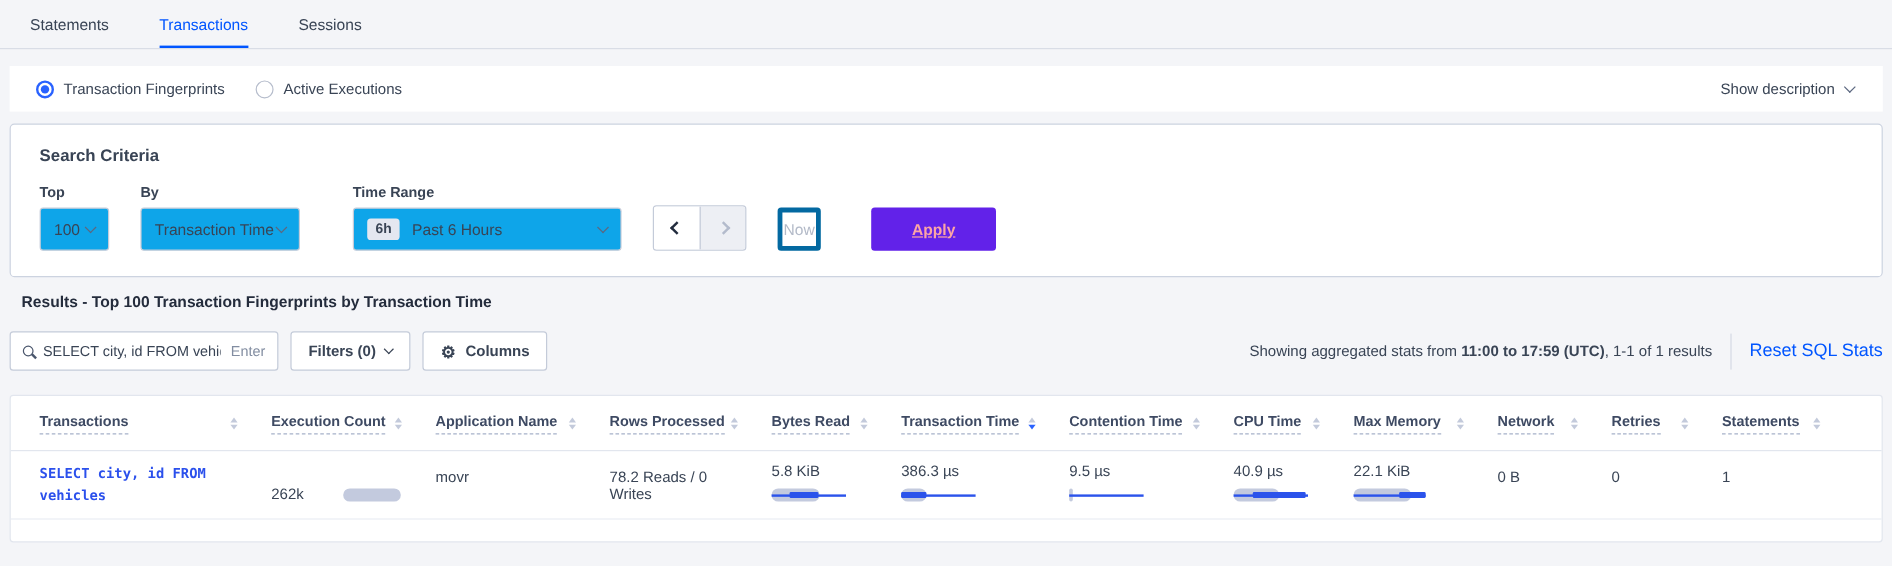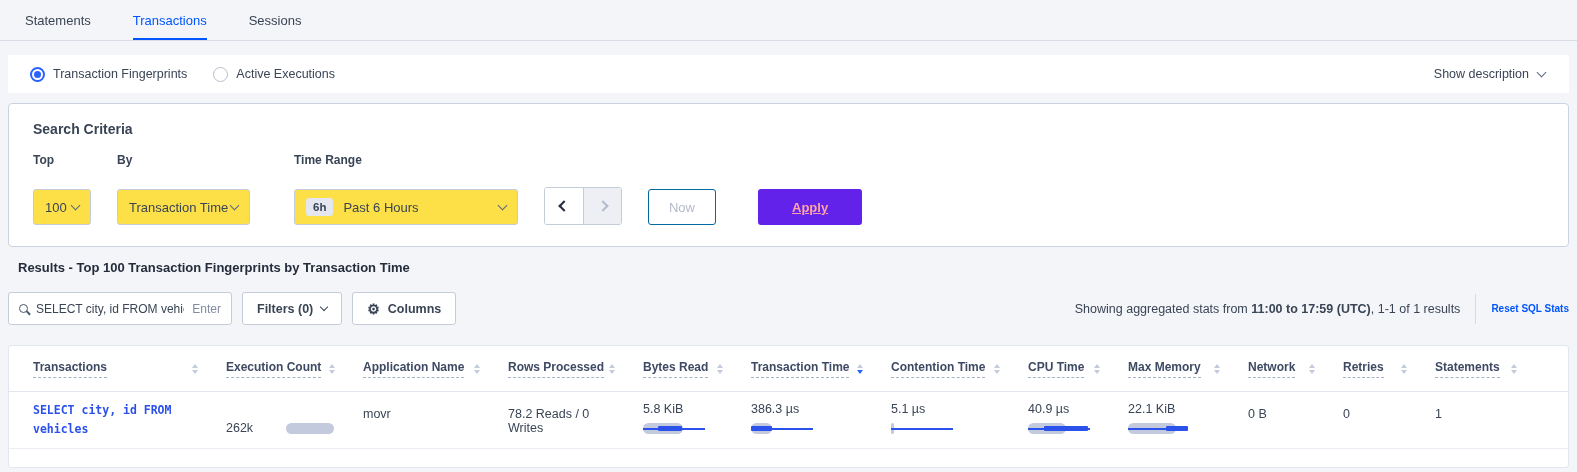--- a/index.html
+++ b/index.html
@@ -31,50 +31,50 @@
   .c-down { transform: rotate(45deg); margin-top: -3px; }
   .c-left  { transform: rotate(135deg); }
   .c-right { transform: rotate(-45deg); }
 
   
   .criteria-card { background: #fff; border: 1px solid #ccd3e0; border-radius: 4px; margin: 10px 8px 0; padding: 17px 24px 21px; }
   .criteria-title { font-size: 14px; font-weight: 700; color: #394455; }
   .criteria-row { display: flex; align-items: flex-end; margin-top: 16px; }
   .field { display: flex; flex-direction: column; }
   .field-label { font-size: 12px; font-weight: 700; color: #394455; margin-bottom: 6px; }
-  .select { height: 36px; background: #fde047; border: 1px solid #c4cbd9; border-radius: 3px; display: flex; align-items: center; justify-content: space-between; padding: 0 11px; cursor: pointer; font-size: 13px; color: #394455; margin-top: 16px; }
+  .select { height: 36px; background: #0ea5e9; border: 1px solid #c4cbd9; border-radius: 3px; display: flex; align-items: center; justify-content: space-between; padding: 0 11px; cursor: pointer; font-size: 13px; color: #394455; }
   .w-top { width: 58px; margin-right: 26px; }
   .w-by { width: 133px; margin-right: 44px; }
   .w-range { width: 224px; margin-right: 26px; }
   .range-left { display: flex; align-items: center; gap: 10px; }
   .chip { background: #e4e7f0; border-radius: 3px; font-size: 11.5px; font-weight: 700; color: #394455; padding: 3px 7px; }
   .pager { display: flex; border: 1px solid #c4cbd9; border-radius: 3px; overflow: hidden; margin-right: 26px; }
   .pager-btn { width: 38px; height: 36px; display: flex; align-items: center; justify-content: center; cursor: pointer; background: #fff; }
   .pager-btn.prev .chev { border-color: #222c3e; width: 8px; height: 8px; border-right-width: 2px; border-bottom-width: 2px; }
   .pager-btn.next { background: #edeff4; border-left: 1px solid #c4cbd9; cursor: default; }
   .pager-btn.next .chev { border-color: #b3bbcc; width: 8px; height: 8px; border-right-width: 2px; border-bottom-width: 2px; }
-  .now-btn { width: 68px; height: 36px; border: 1px solid #0369a1; border-radius: 3px; background: #fff; color: #b3bac8; font-size: 13px; display: flex; align-items: center; justify-content: center; margin-right: 42px; cursor: default; }
+  .now-btn { width: 36px; height: 36px; border: 4px solid #0369a1; border-radius: 3px; background: #fff; color: #b3bac8; font-size: 13px; display: flex; align-items: center; justify-content: center; margin-right: 42px; cursor: default; }
   .apply-btn { height: 36px; padding: 0 34px; background: #6222e9; border-radius: 3px; color: #fca5a5; font-size: 13px; font-weight: 700; display: flex; align-items: center; justify-content: center; cursor: pointer; text-decoration: underline; }
 
   
   .results-title { margin: 13px 0 0 18px; font-size: 13px; font-weight: 700; color: #242c3c; }
   .toolbar { display: flex; align-items: center; margin: 17px 8px 0; }
   .searchbox { width: 224px; height: 33px; background: #fff; border: 1px solid #c4cbd9; border-radius: 3px; display: flex; align-items: center; padding: 0 10px; gap: 8px; }
   .mag { flex: none; width: 9px; height: 9px; border: 1.5px solid #4a566c; border-radius: 50%; position: relative; }
   .mag::after { content: ""; position: absolute; width: 5px; height: 1.5px; background: #4a566c; transform: rotate(45deg); right: -4px; bottom: -1px; }
   .searchbox input { flex: 1; min-width: 0; border: none; outline: none; background: transparent; font-family: "Liberation Sans", sans-serif; font-size: 12px; color: #394455; }
   .enter-hint { flex: none; font-size: 12px; color: #828da1; text-align: right; }
   .tool-btn { height: 33px; background: #fff; border: 1px solid #c4cbd9; border-radius: 3px; display: flex; align-items: center; gap: 8px; padding: 0 14px; margin-left: 10px; font-size: 12.5px; font-weight: 700; color: #394455; cursor: pointer; }
   .tool-btn .chev { width: 6px; height: 6px; border-color: #394455; }
   .gear { font-size: 14px; line-height: 1; color: #394455; }
   .toolbar-spacer { flex: 1; }
   .stats-text { font-size: 12.5px; color: #394455; white-space: nowrap; }
   .stats-text b { font-weight: 700; }
   .v-divider { width: 1px; height: 30px; background: #d5dae4; margin: 0 15px; }
-  .reset-link { font-size: 10px; font-weight: 700; color: #0055ff; white-space: nowrap; cursor: pointer; }
+  .reset-link { font-size: 15px; font-weight: 400; color: #0055ff; white-space: nowrap; cursor: pointer; }
 
   
   .table-card { background: #fff; border: 1px solid #e2e6ee; border-radius: 3px; margin: 20px 8px 0; padding-bottom: 18px; }
   .thead { display: flex; align-items: center; height: 46px; padding-left: 24px; border-bottom: 1px solid #e2e6ee; }
   .th { display: flex; align-items: center; justify-content: space-between; padding-right: 28px; cursor: pointer; }
   .th-label { font-size: 12px; font-weight: 700; color: #3e4a63; border-bottom: 1px dashed #a6b1c9; padding-bottom: 3px; }
   .sort { display: flex; flex-direction: column; gap: 2px; align-items: center; }
   .tri { width: 0; height: 0; border-left: 3.5px solid transparent; border-right: 3.5px solid transparent; }
   .tri.up { border-bottom: 4.5px solid #c3cadb; }
   .tri.down { border-top: 4.5px solid #c3cadb; }
@@ -292,21 +292,21 @@
       </div>
       <div class="td metric" style="width: 140px;">
         <div>386.3 µs</div>
         <div class="bar-wrap" style="width: 62px;">
           <div class="bar-gray" style="width: 21px;"></div>
           <div class="bar-line" style="width: 62px;"></div>
           <div class="bar-seg" style="left: 0px; width: 21px;"></div>
         </div>
       </div>
       <div class="td metric" style="width: 137px;">
-        <div>5.1 µs</div>
+        <div>9.5 µs</div>
         <div class="bar-wrap" style="width: 62px;">
           <div class="bar-gray" style="width: 3px;"></div>
           <div class="bar-line" style="width: 62px;"></div>
         </div>
       </div>
       <div class="td metric" style="width: 100px;">
         <div>40.9 µs</div>
         <div class="bar-wrap" style="width: 62px;">
           <div class="bar-gray" style="width: 38px;"></div>
           <div class="bar-line" style="width: 62px;"></div>

